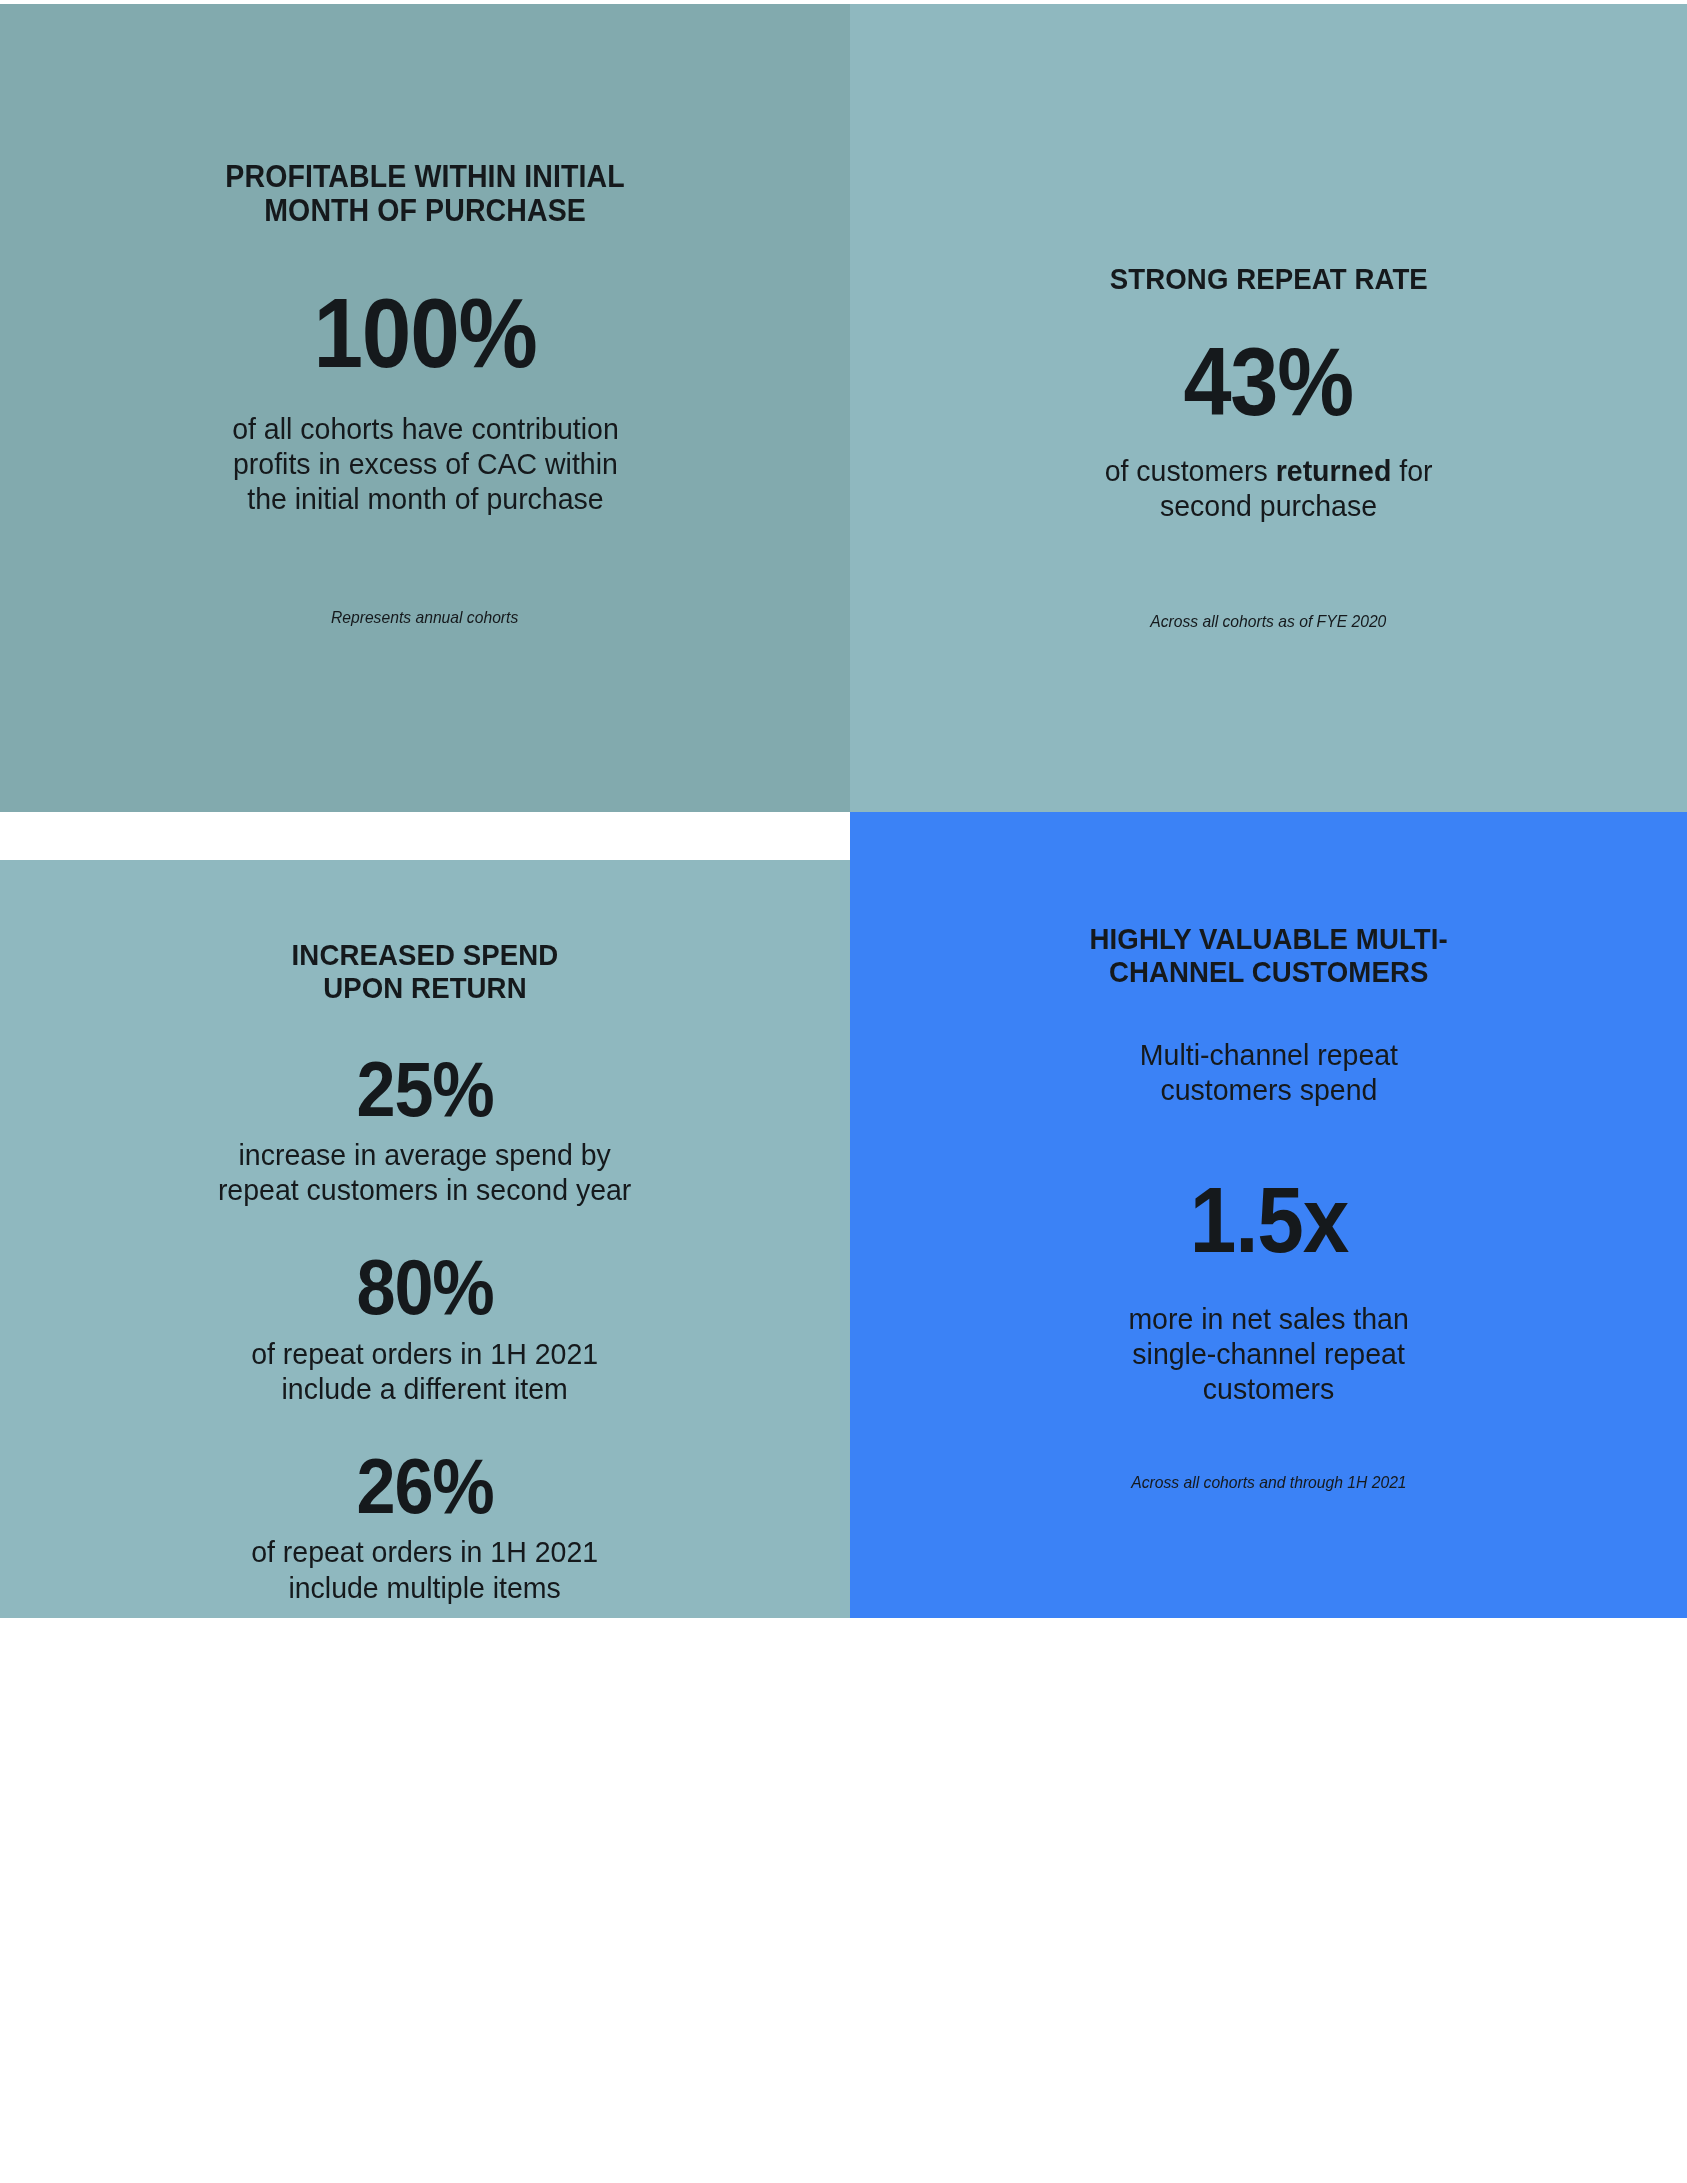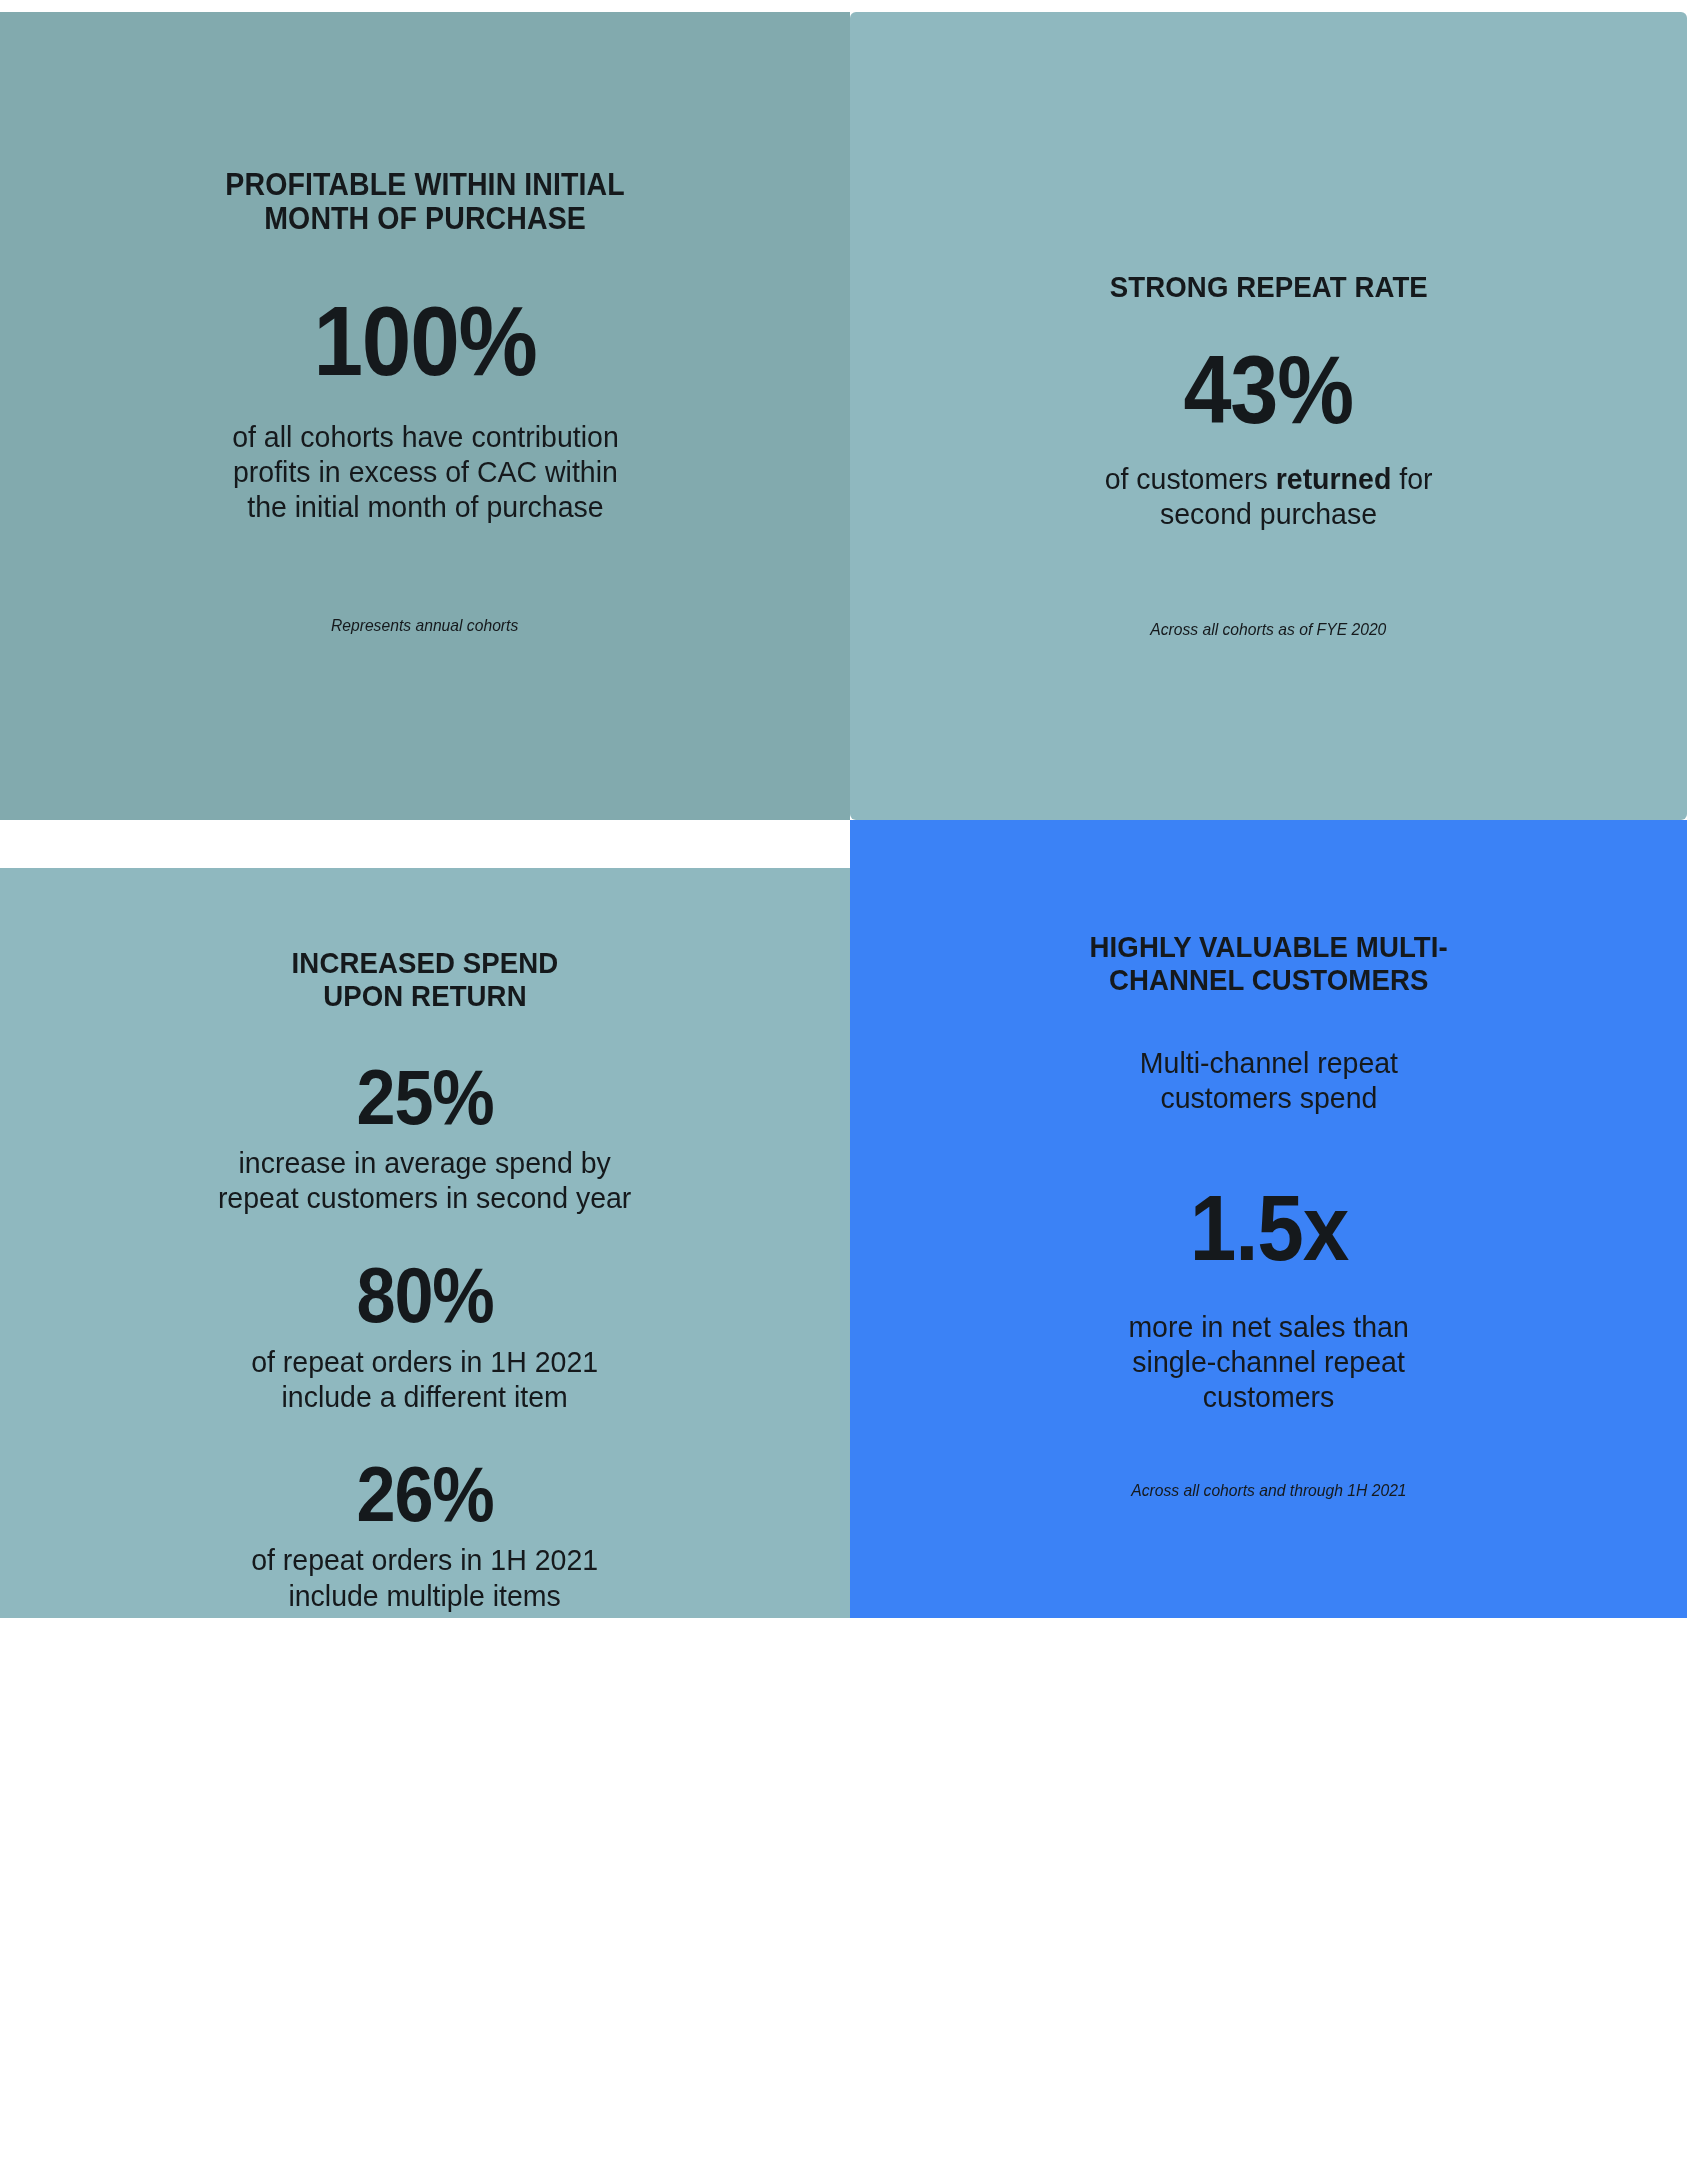--- a/index.html
+++ b/index.html
@@ -15,21 +15,21 @@
     overflow: hidden;
     font-family: "Liberation Sans", "DejaVu Sans", sans-serif;
     color: #15191c;
     -webkit-font-smoothing: antialiased;
   }
 
   
   #stat-grid {
     position: absolute;
     left: 0;
-    top: 12px;
+    top: 4px;
     width: 1687px;
     height: 1618px;
     display: grid;
     grid-template-columns: 850px 837px;
     grid-template-rows: 808px 809px;
   }
 
   .panel {
     position: relative;
     box-sizing: border-box;
@@ -104,21 +104,20 @@
   #panel-profitable .body-copy {
     margin-top: 29px;
     font-size: 30px;
   }
   #panel-profitable .footnote { margin-top: 61px; }
 
   
   #panel-repeat-rate {
     background: #8fb8bf;
     padding-top: 233px;
-    border-radius: 6px;
   }
   #panel-repeat-rate .headline { font-size: 30px; }
   #panel-repeat-rate .stat {
     font-size: 96px;
     margin-top: 14.6px;
   }
   #panel-repeat-rate .body-copy {
     margin-top: 22.5px;
     font-size: 30px;
   }

